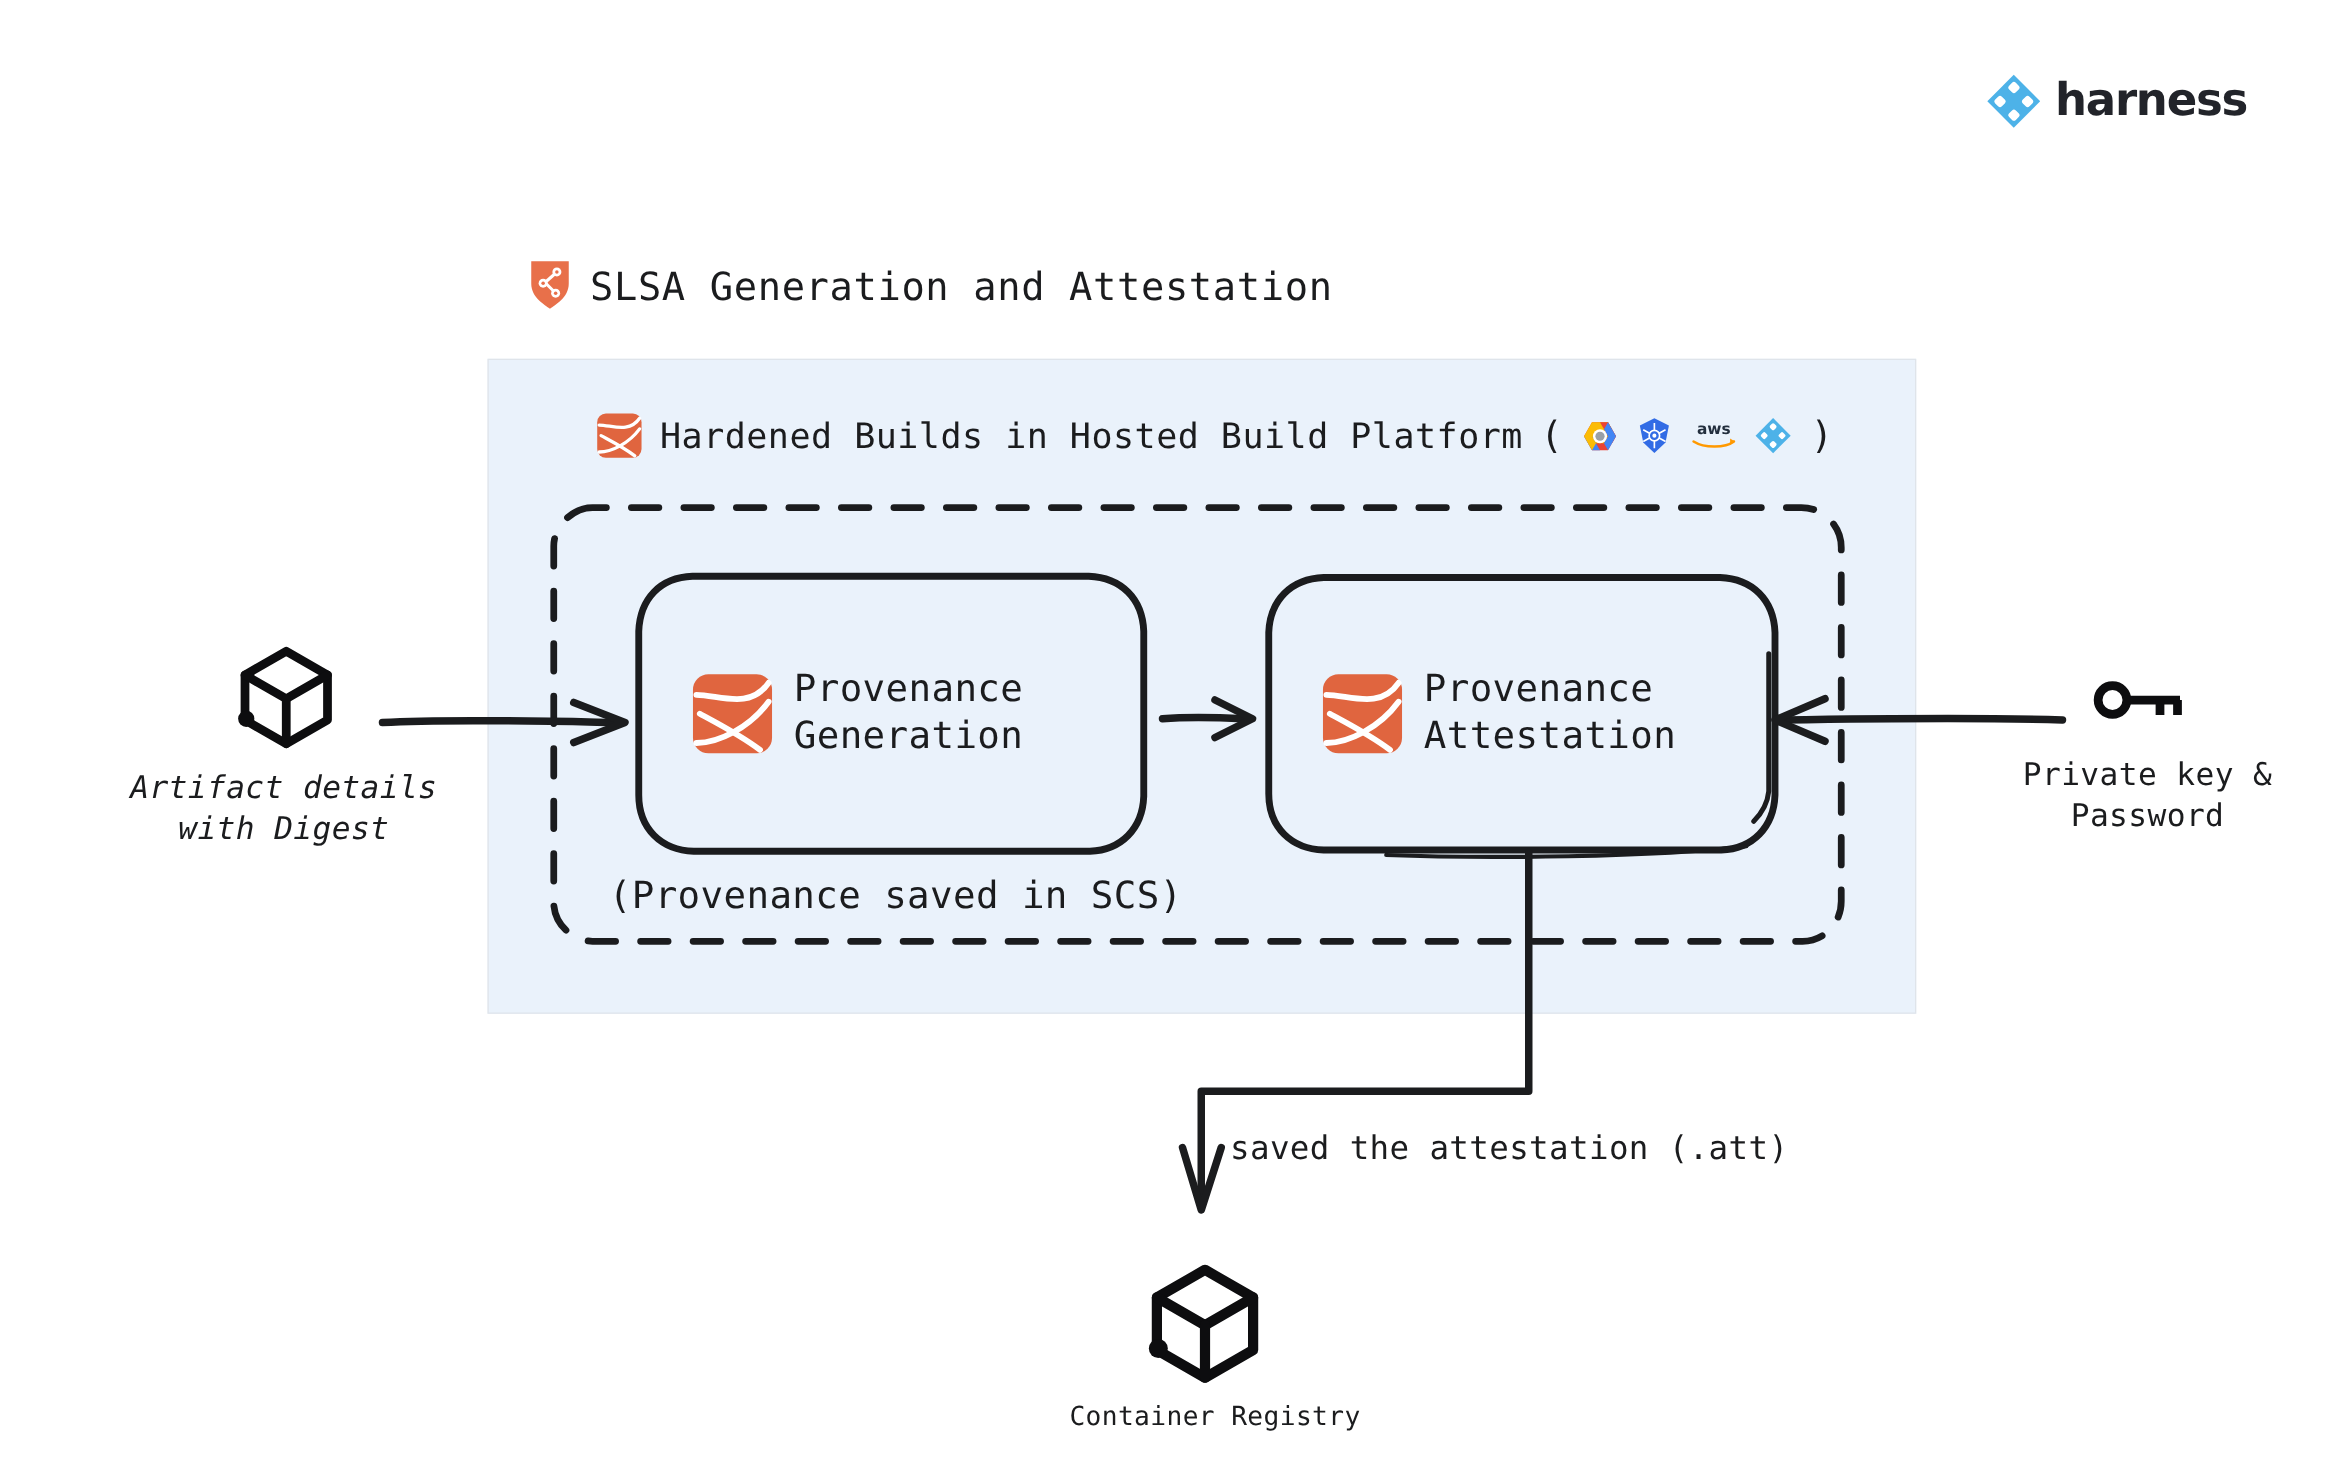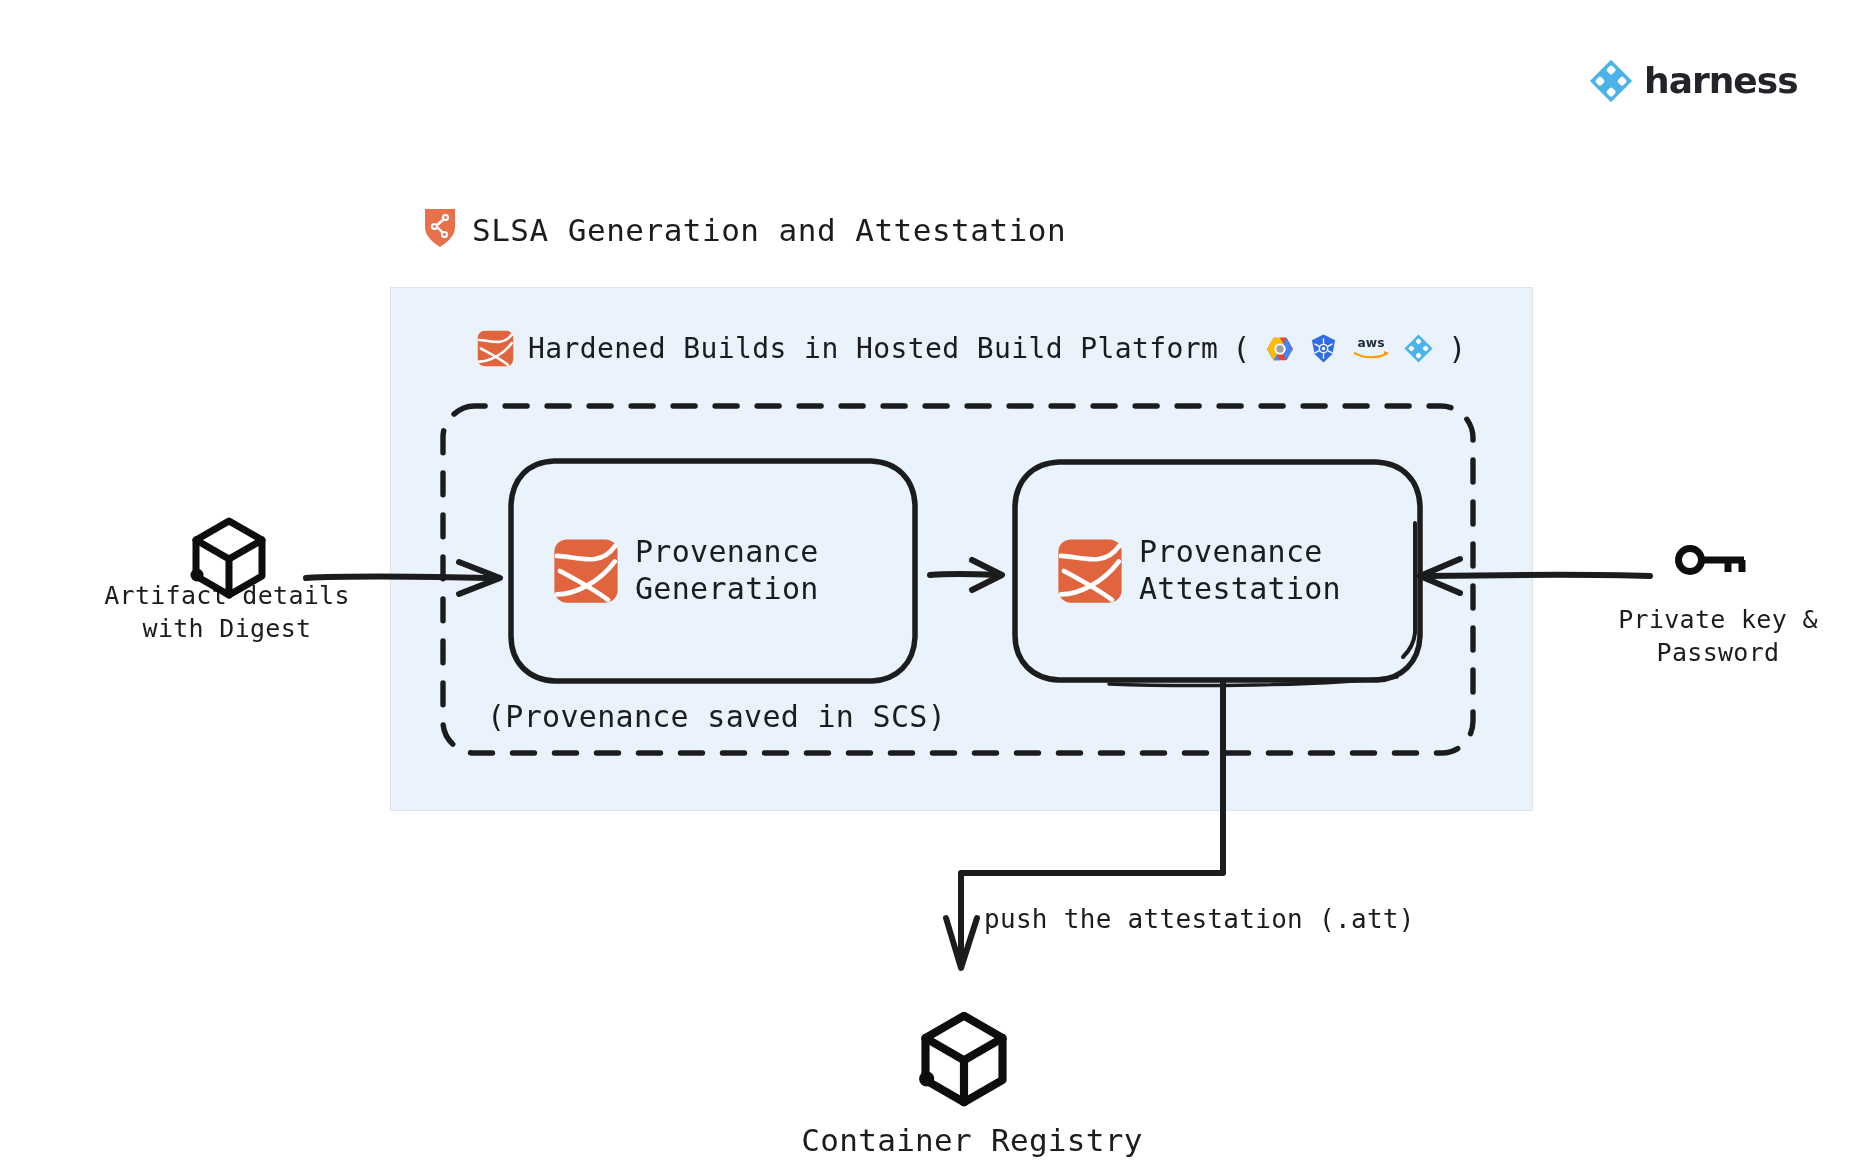--- a/index.html
+++ b/index.html
@@ -148,39 +148,40 @@
     white-space: pre;
   }
   #caption-provenance-scs {
     left: 487px;
     top: 697px;
     font-size: 30px;
     text-align: right;
   }
   #caption-artifact {
     left: 92px;
-    top: 580px;
+    top: 614px;
     width: 270px;
+    font-style: italic;
   }
   #caption-key {
     left: 1618px;
     top: 604px;
     width: 200px;
   }
   #caption-push {
     left: 984px;
     top: 903px;
     font-size: 26px;
     text-align: left;
   }
   #caption-container-registry {
     left: 792px;
     top: 1120px;
     width: 360px;
-    font-size: 31px;
+    font-size: 21px;
   }
 
   
   #icon-artifact-cube { position: absolute; left: 190px; top: 516px; }
   #icon-container-cube { position: absolute; left: 918px; top: 1010px; }
   #icon-key { position: absolute; left: 1673px; top: 543px; }
 
   
   #connectors {
     position: absolute;
@@ -329,21 +330,21 @@
     </svg>
     <span class="box-label">Provenance
 Attestation</span>
   </div>
 
   <div class="caption" id="caption-provenance-scs">(Provenance saved in SCS)</div>
   <div class="caption" id="caption-artifact">Artifact details
 with Digest</div>
   <div class="caption" id="caption-key">Private key &amp;
 Password</div>
-  <div class="caption" id="caption-push">push the attestation (.att)</div>
+  <div class="caption" id="caption-push">saved the attestation (.att)</div>
   <div class="caption" id="caption-container-registry">Container Registry</div>
 
   <svg id="icon-artifact-cube" width="78" height="84" viewBox="0 0 78 84">
     <g fill="none" stroke="#0d0d0f" stroke-width="7" stroke-linejoin="round" stroke-linecap="round">
       <path d="M39 5 L72 24 L72 60 L39 79 L6 60 L6 24 Z"></path>
       <path d="M6 24 L39 43 L72 24"></path>
       <path d="M39 43 L39 79"></path>
     </g>
     <circle cx="7" cy="59" r="6.5" fill="#0d0d0f"></circle>
   </svg>

